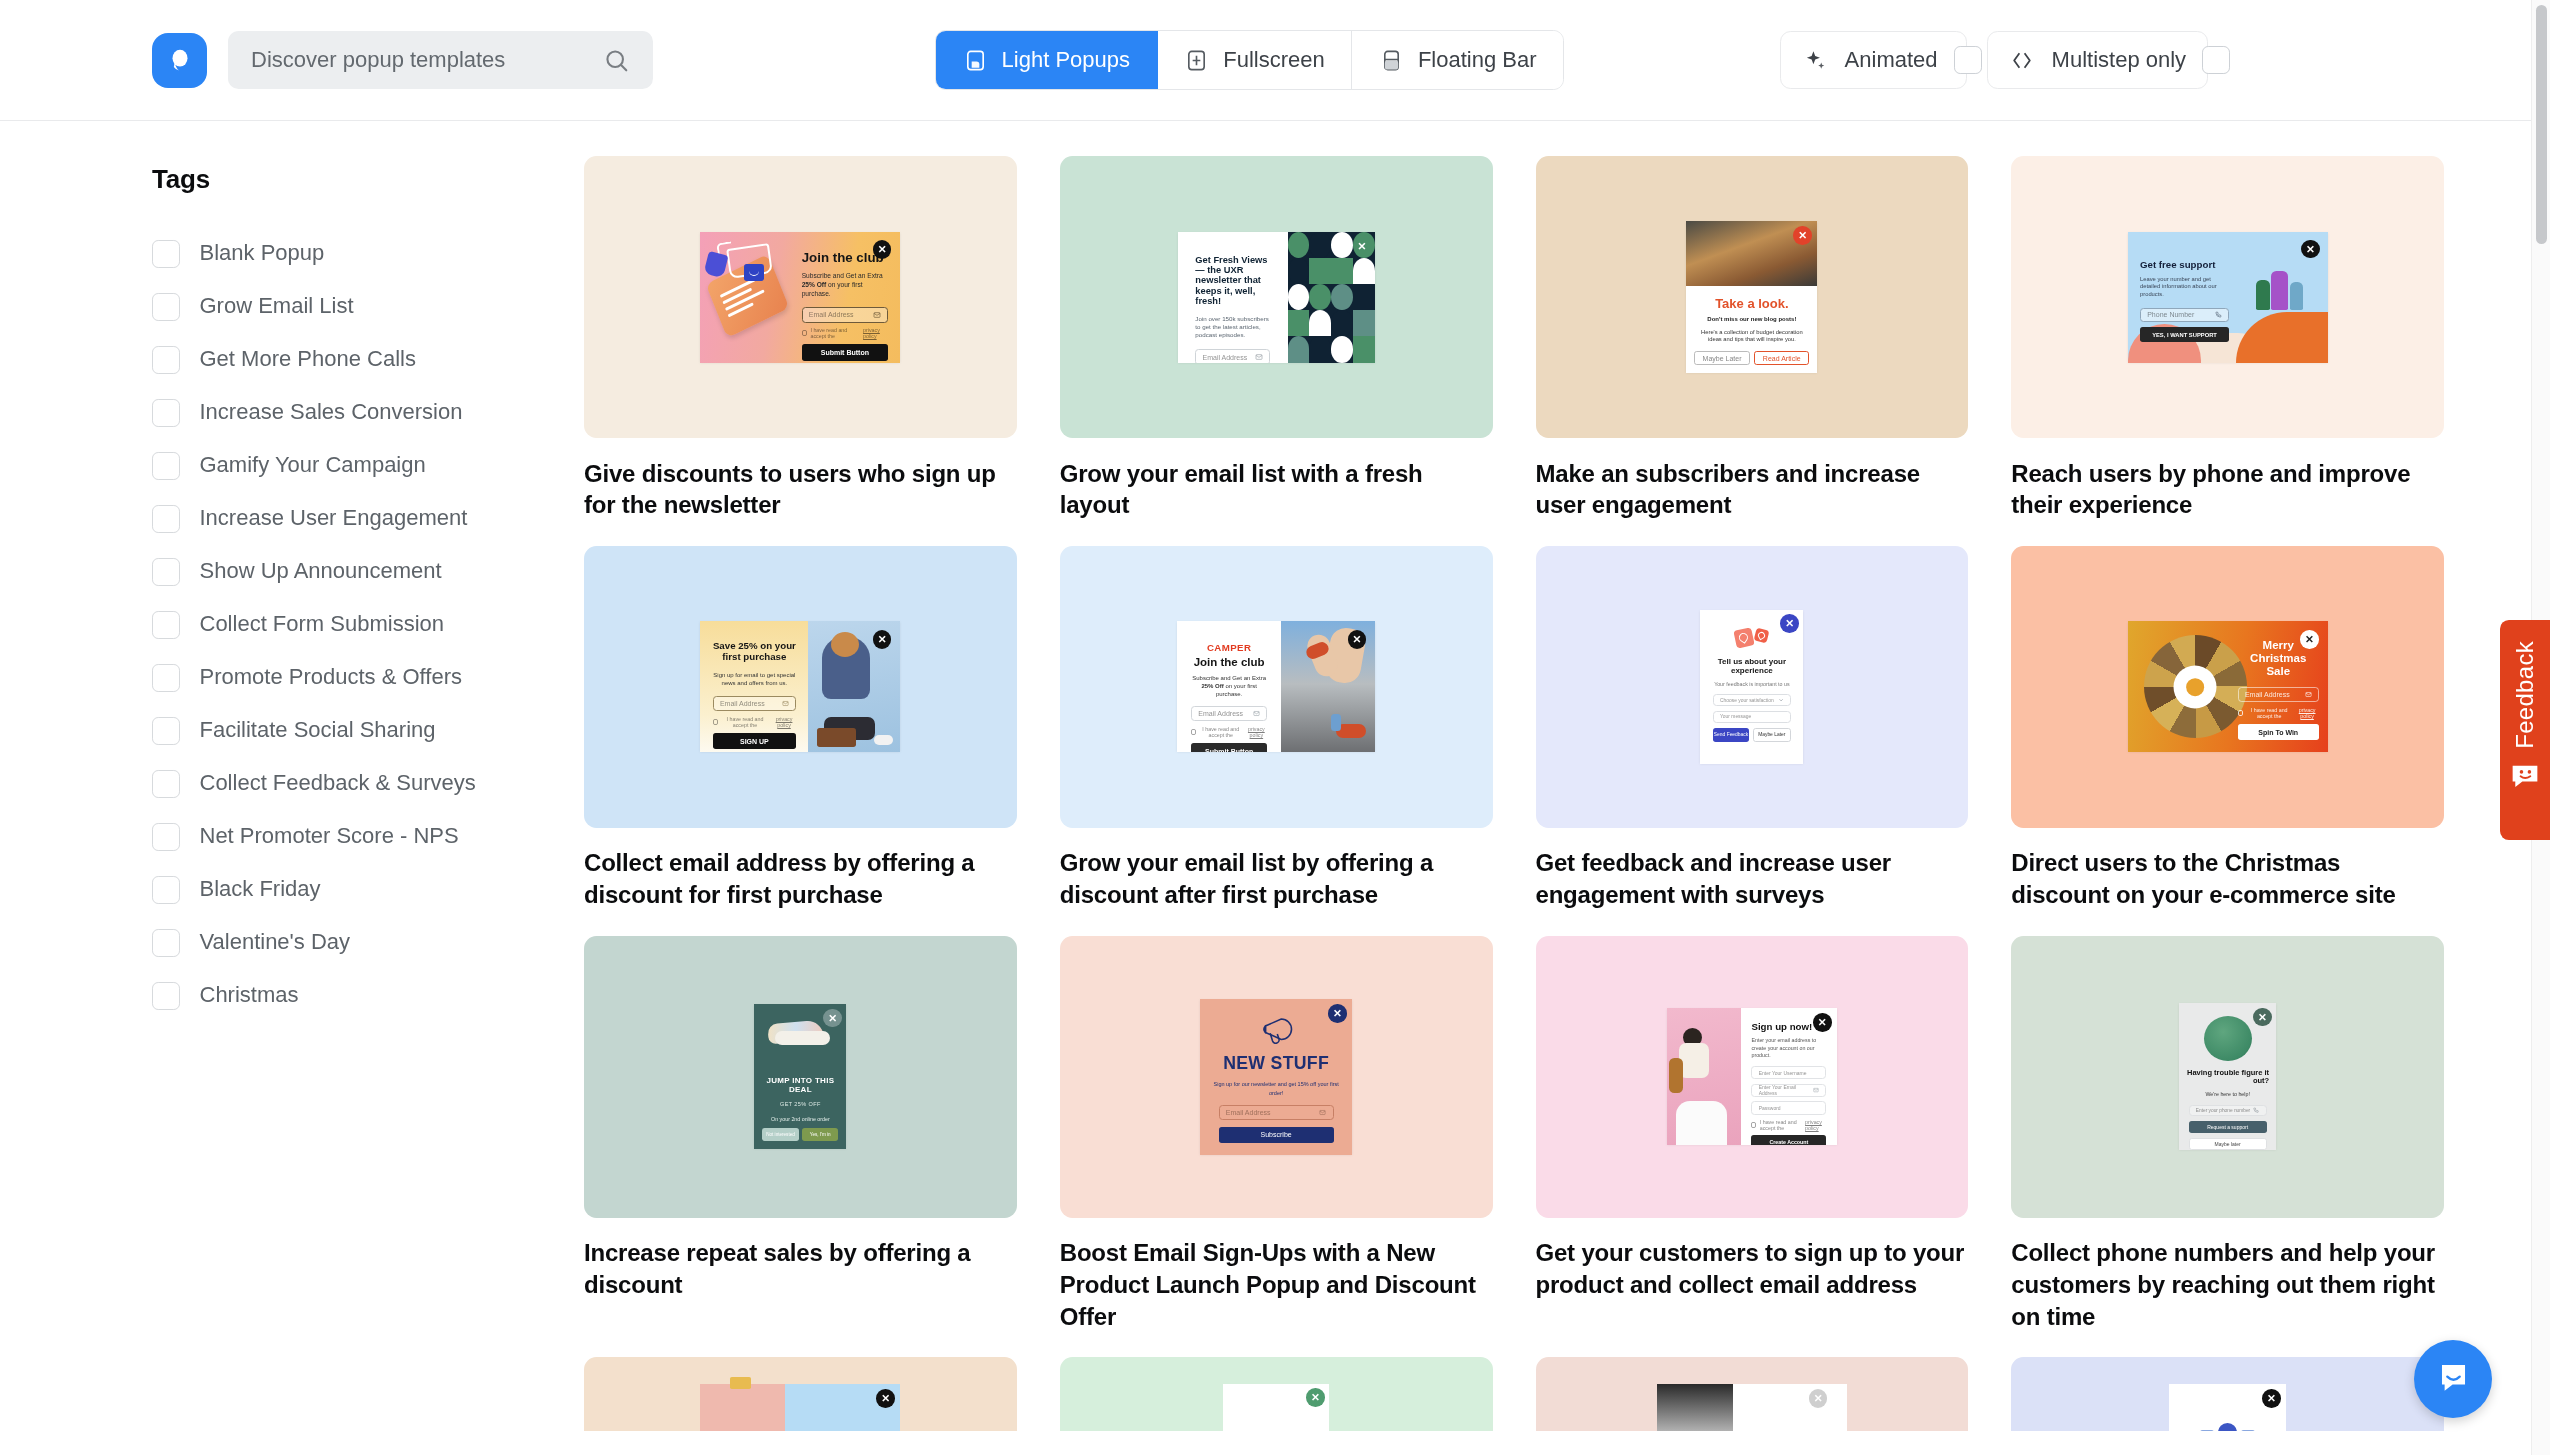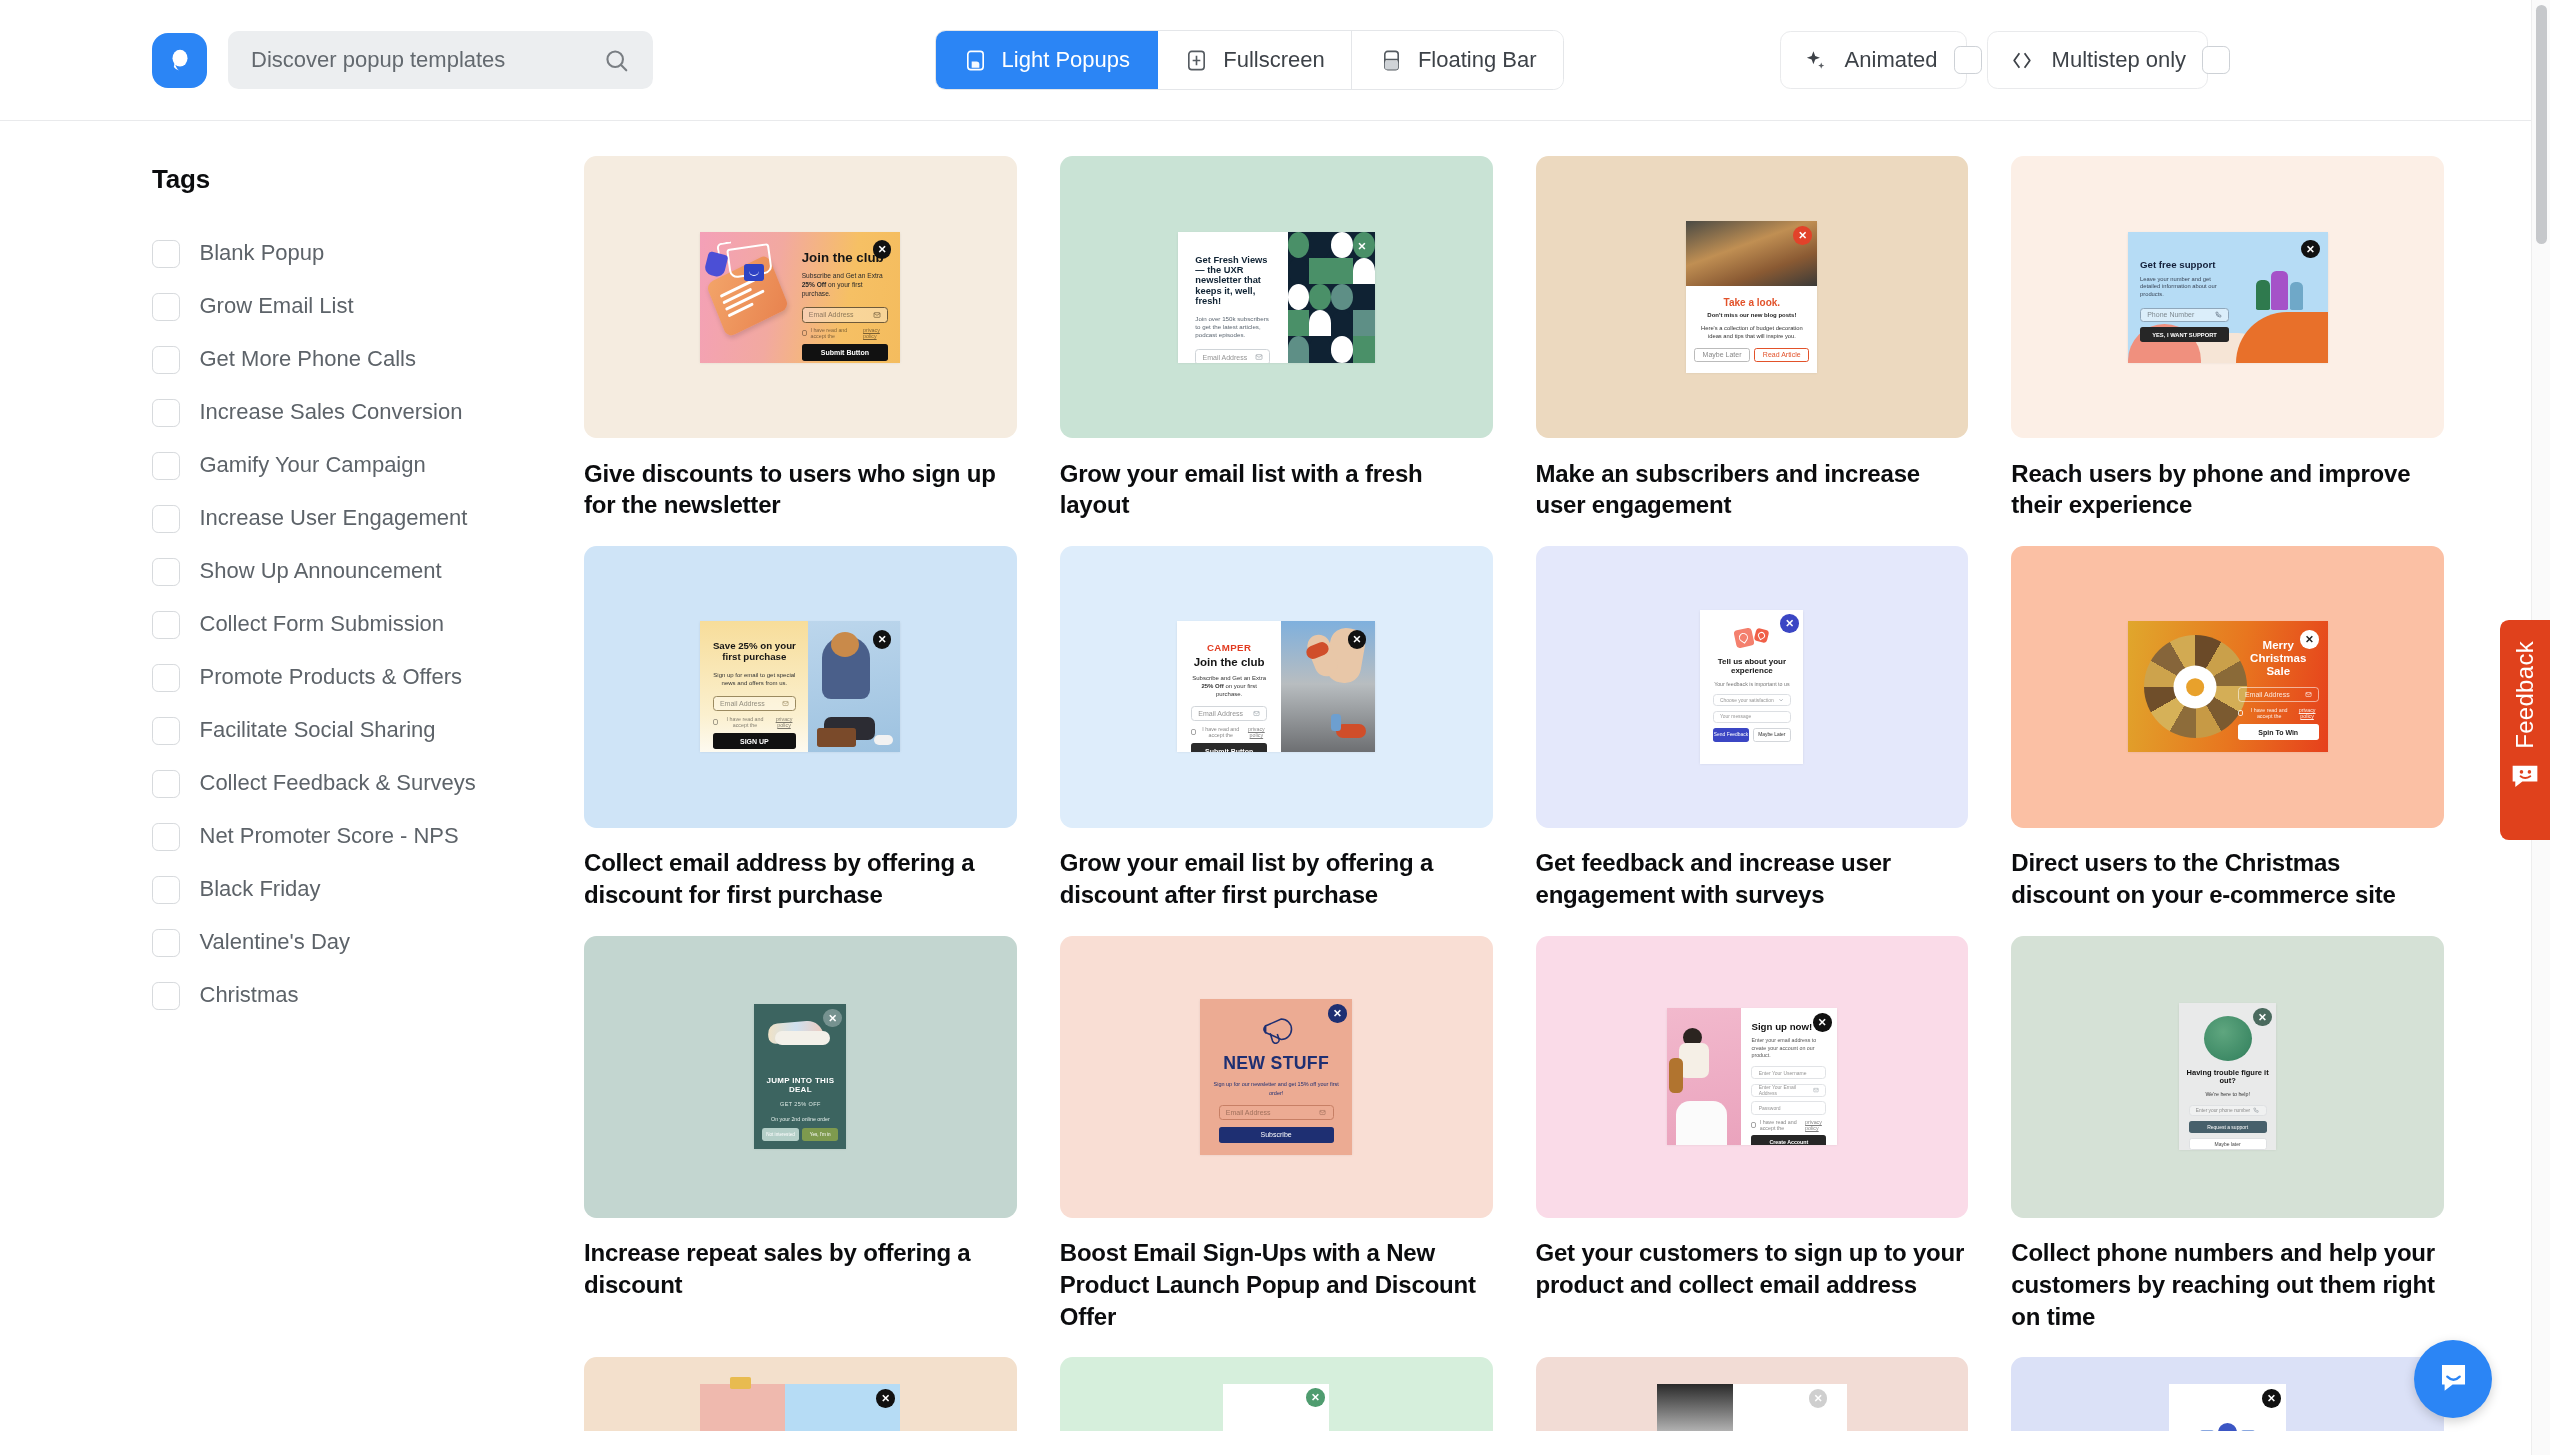--- a/index.html
+++ b/index.html
@@ -525,21 +525,21 @@
         </div>
         <div class="card-title">Grow your email list with a fresh layout</div>
       </div>
 
       <div class="card">
         <div class="thumb" style="background:#ecd9bf">
           <div class="popup c3">
             <div class="xbtn" style="background:#e2422a;color:#fff;top:5.3px;right:5.3px">✕</div>
             <div class="photo"></div>
             <div class="bodyp">
-              <div class="mini-h" style="font-size:10px;color:#e2522a">Take a look.</div>
+              <div class="mini-h" style="font-size:13px;color:#e2522a">Take a look.</div>
               <div style="font-size:6px;font-weight:700;color:#222;margin-top:4.4px">Don't miss our new blog posts!</div>
               <div class="mini-p" style="font-size:5.8px;color:#333;margin-top:7px">Here's a collection of budget decoration ideas and tips that will inspire you.</div>
               <div style="display:flex;gap:4.4px;margin-top:7px">
                 <div class="mini-btn" style="flex:1;height:14px;border:0.9px solid #bbb;color:#888;font-weight:400">Maybe Later</div>
                 <div class="mini-btn" style="flex:1;height:14px;border:0.9px solid #e2522a;color:#e2522a;font-weight:400">Read Article</div>
               </div>
             </div>
           </div>
         </div>
         <div class="card-title">Make an subscribers and increase user engagement</div>
@@ -781,21 +781,21 @@
           </div>
         </div>
         <div class="card-title">Get your customers to sign up to your product and collect email address</div>
       </div>
 
       <div class="card">
         <div class="thumb" style="background:#d5e1d6">
           <div class="popup c12">
             <div class="xbtn" style="background:#4a6a5e;color:#fff;top:4.4px;right:4.4px">✕</div>
             <div class="circ"></div>
-            <div class="mini-h" style="font-size:7.5px;color:#111;text-align:center;margin-top:8px;padding:0 7px">Having trouble figure it out?</div>
+            <div class="mini-h" style="font-size:7.5px;color:#111;text-align:right;margin-top:8px;padding:0 7px">Having trouble figure it out?</div>
             <div style="font-size:5.3px;color:#333;margin-top:5.3px">We're here to help!</div>
             <div class="mini-field" style="width:78px;height:12.4px;margin-top:8px;border-color:#dfe1e3;font-size:4.8px">
               <span>Enter your phone number</span>
               <svg width="6.2" height="6.2" viewBox="0 0 24 24" fill="none" stroke="#8d9499" stroke-width="2">
                   <path d="M5 4h4l2 5-2.5 1.5a12 12 0 0 0 5 5L15 13l5 2v4a2 2 0 0 1-2 2A16 16 0 0 1 3 6a2 2 0 0 1 2-2z"></path>
                 </svg>
             </div>
             <div class="mini-btn" style="width:78px;height:13.3px;margin-top:4.4px;background:#47606b;color:#fff;font-size:5px;font-weight:400">Request a support</div>
             <div class="mini-btn" style="width:78px;height:13.3px;margin-top:4.4px;border:0.9px solid #dfe1e3;color:#444;font-size:5px;font-weight:400;background:#fff">Maybe later</div>
           </div>

